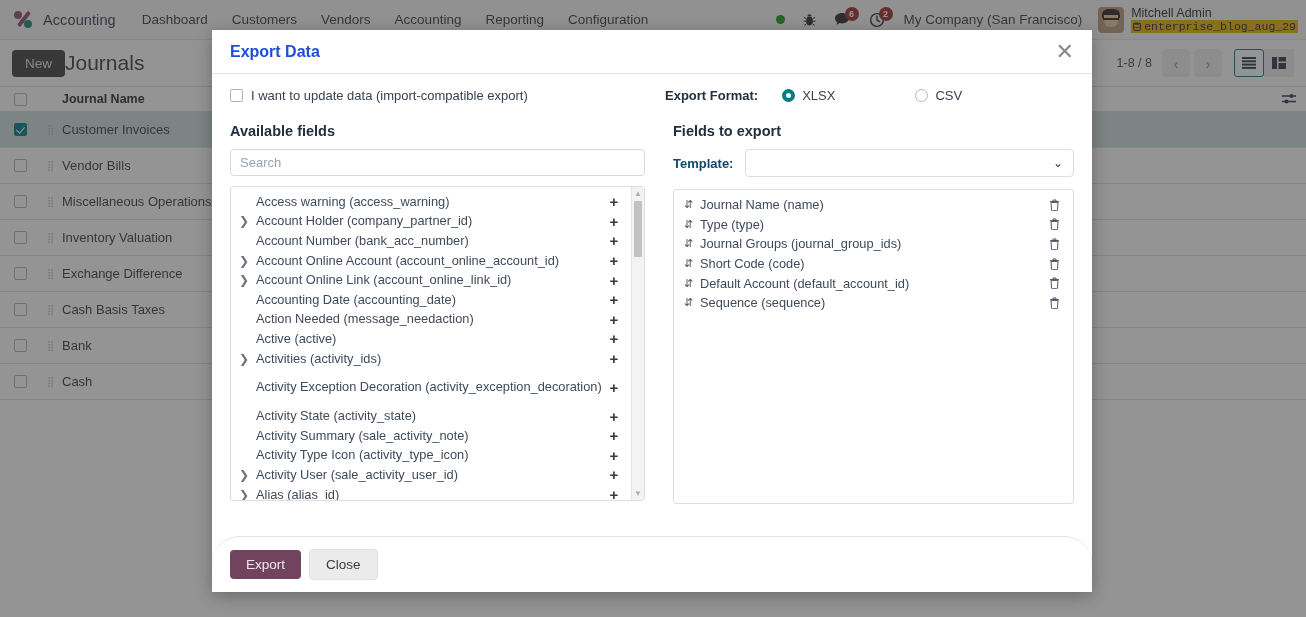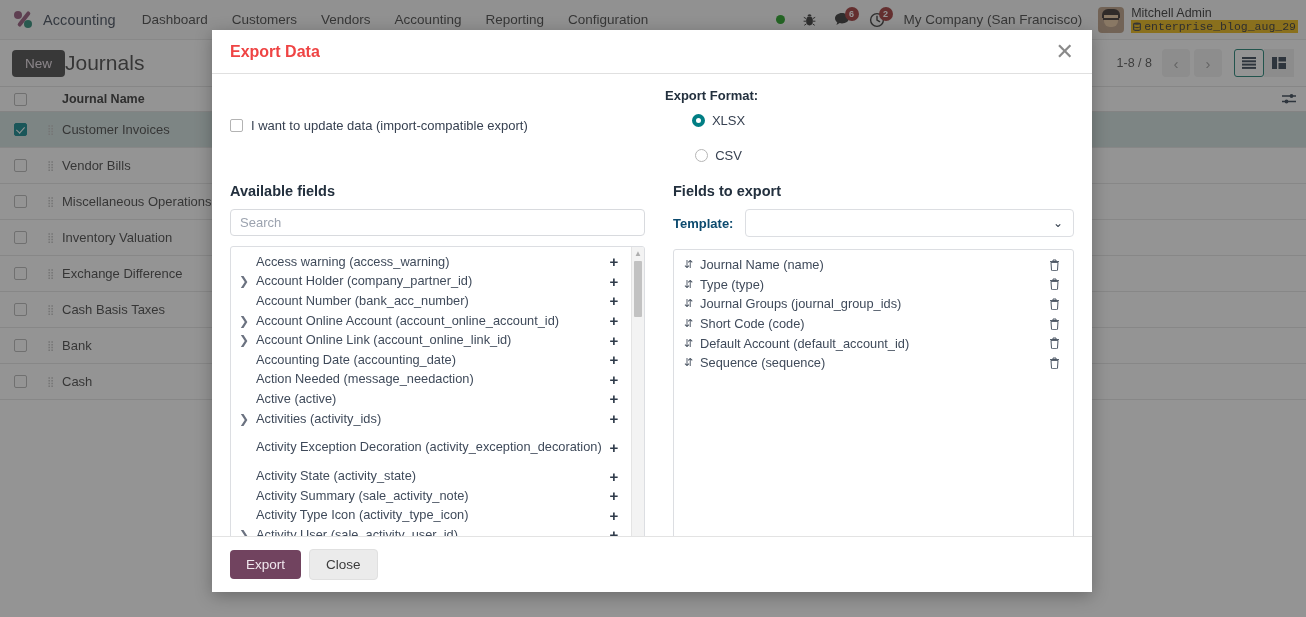--- a/index.html
+++ b/index.html
@@ -137,31 +137,31 @@
   .modal {
     position: absolute; left: 212px; top: 30px; width: 880px; height: 562px;
     background: #ffffff; z-index: 60;
     box-shadow: 0 4px 16px rgba(0,0,0,.28);
     display: flex; flex-direction: column;
   }
   .modal-header {
     height: 44px; display:flex; align-items:center; padding: 0 18px;
     border-bottom: 1px solid #e0e0e0; flex: none;
   }
-  .modal-title { font-size: 16px; font-weight: 700; color: #ef4444; }
+  .modal-title { font-size: 16px; font-weight: 700; color: #1d4ed8; }
   .modal-close {
     margin-left:auto; font-size: 22px; color: #8a8a8a; cursor: pointer;
     line-height: 1; font-weight: 300;
   }
   .modal-body { flex: 1; padding: 14px 18px 4px 18px; overflow: hidden; }
 
   .topbar-row { display:flex; align-items:center; }
   .update-check { display:flex; align-items:center; gap: 8px; width: 435px;}
   .update-label { font-size: 13px; color: #374151; }
-  .fmt-group { display:flex; align-items:center; gap: 10px; flex-direction: column; }
+  .fmt-group { display:flex; align-items:center; gap: 10px; }
   .fmt-label { font-size: 13px; font-weight: 700; color:#23303e; margin-right: 14px;}
   .radio-item { display:flex; align-items:center; gap: 7px; cursor:pointer;}
   .radio {
     width: 13px; height: 13px; border-radius: 50%; border: 1.5px solid #b6b6b6;
     background: #fff; display:block; position:relative;
   }
   .radio.on { border-color: #017e84; border-width: 4px; }
   .radio-label { font-size: 13px; color:#374151; }
   .fmt-spacer { width: 60px; }
 
@@ -233,21 +233,21 @@
   .export-row {
     display:flex; align-items:center; height: 19.6px; padding: 0 12px 0 10px;
     font-size: 12.8px; color: #3f4a5a;
   }
   .sort-handle { width: 11px; flex:none; color:#4b5563; font-size: 11px; line-height:1; cursor:grab;}
   .export-name { flex: 1; padding-left: 5px; }
   .trash { width: 14px; flex:none; color:#4b5563; cursor:pointer; display:flex; justify-content:center;}
 
   .modal-footer {
     height: 56px; border-top: 1px solid #e3e3e3; flex:none;
-    display:flex; align-items:center; padding: 0 18px; gap: 8px;
+    display:flex; align-items:center; padding: 0 18px; gap: 8px; border-radius: 28px;
   }
   .btn-export {
     background:#71435f; color:#f0e7ee; border:none; border-radius:4px;
     font-size: 13.5px; padding: 7px 16px; cursor:pointer;
   }
   .btn-close {
     background:#ebebeb; color:#3c3c3c; border:1px solid #e0e0e0; border-radius:4px;
     font-size: 13.5px; padding: 7px 16px; cursor:pointer;
   }
 </style>

